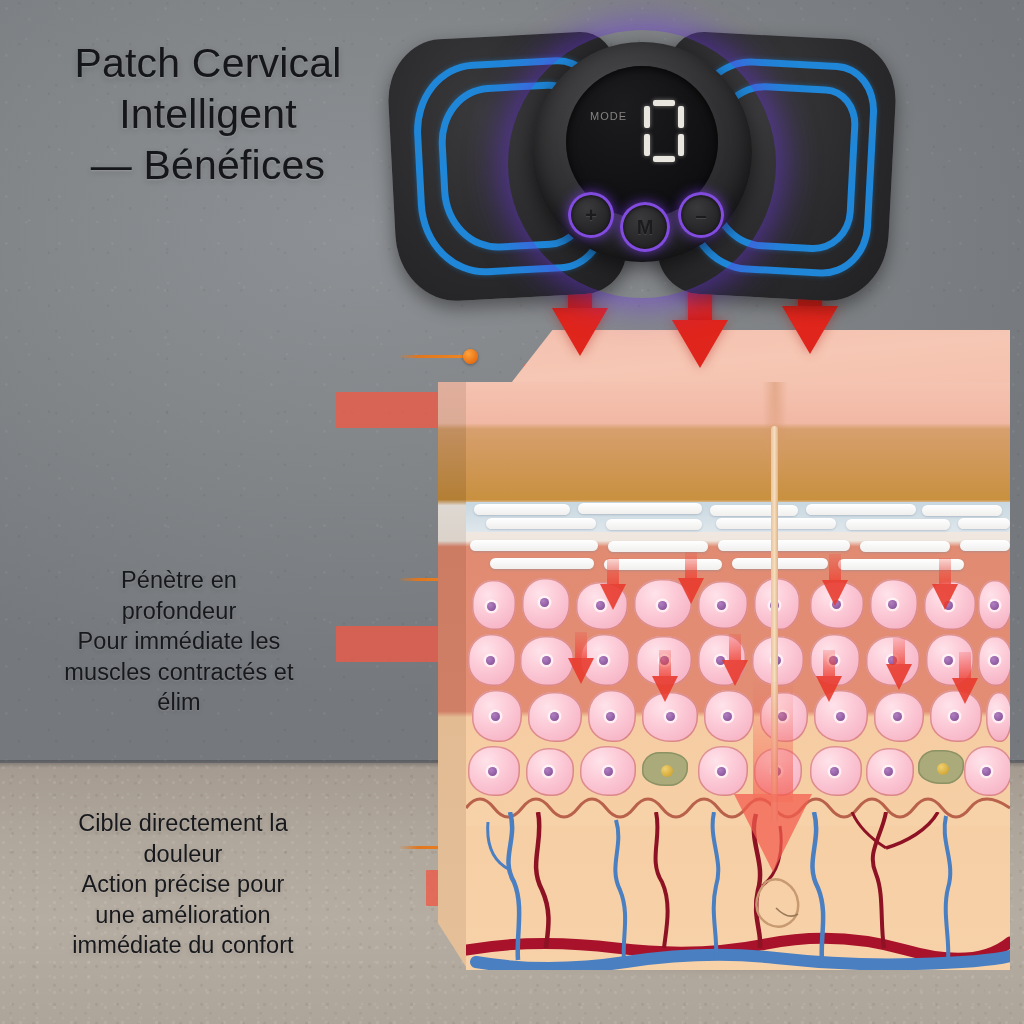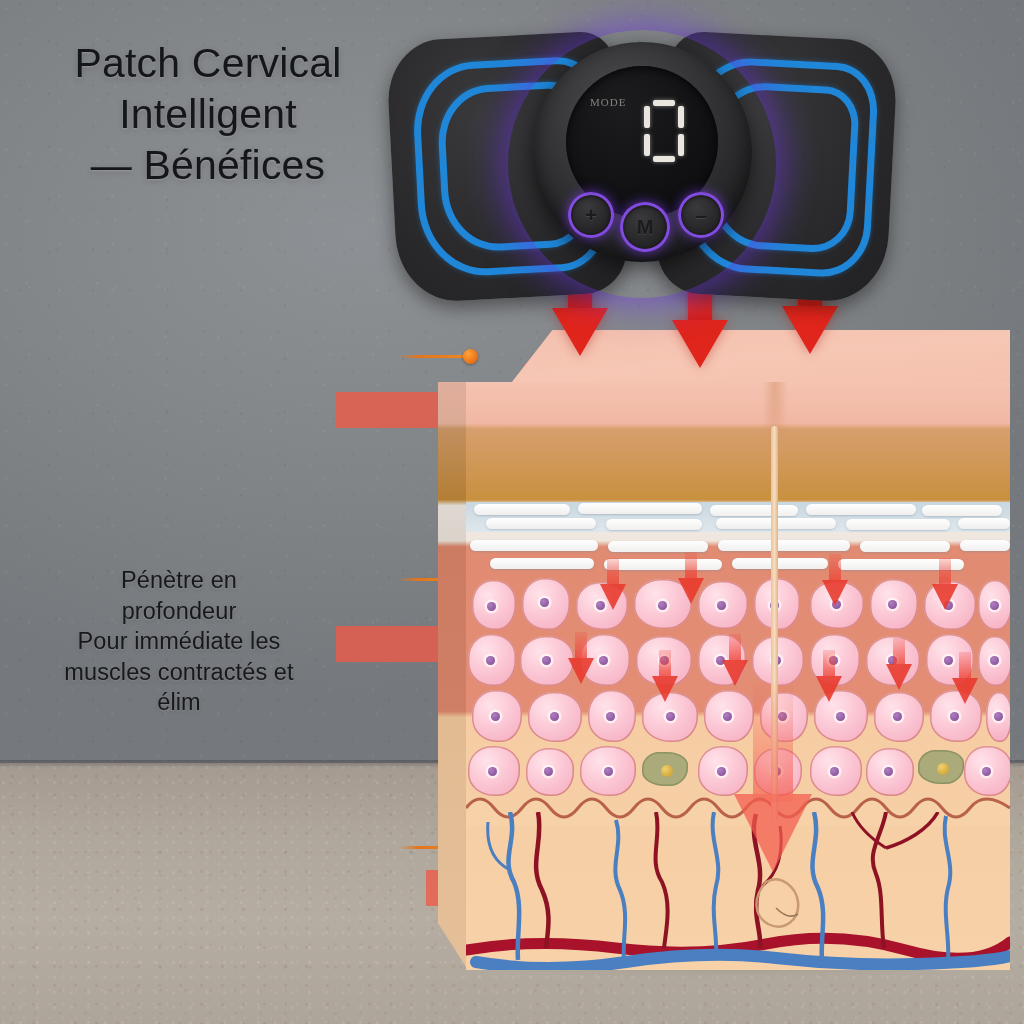--- a/index.html
+++ b/index.html
@@ -154,23 +154,23 @@
     background:radial-gradient(circle at 40% 28%, #4a4a4d 0%, #343436 42%, #232325 78%, #1a1a1c 100%);
     box-shadow:inset 0 -8px 22px rgba(0,0,0,.55), 0 6px 20px rgba(0,0,0,.5);
   }
   .screen {
     position:absolute; left:50%; top:24px; transform:translateX(-50%);
     width:152px; height:152px; border-radius:50%;
     background:radial-gradient(circle at 38% 26%, #1c1c1f 0%, #121214 55%, #0a0a0c 100%);
     box-shadow:inset 0 2px 10px rgba(0,0,0,.8);
   }
   .screen-mode {
-    position:absolute; left:24px; top:30px;
+    position:absolute; left:24px; top:44px;
     font-size:11px; letter-spacing:1px; color:#9c9a95; opacity:.82;
-    font-family:Liberation Serif, serif;
+    font-family:Liberation Sans, sans-serif;
   }
   .seg-digit {
     position:absolute; left:78px; top:34px; width:40px; height:62px;
   }
   .seg { position:absolute; background:#e9e6df; border-radius:2px; box-shadow:0 0 4px rgba(235,232,225,.5); }
   .seg-a { left:9px;  top:0;   width:22px; height:6px; }
   .seg-b { right:0;   top:6px; width:6px;  height:22px; }
   .seg-c { right:0;   top:34px;width:6px;  height:22px; }
   .seg-d { left:9px;  bottom:0;width:22px; height:6px; }
   .seg-e { left:0;    top:34px;width:6px;  height:22px; }
@@ -313,20 +313,25 @@
 
   <div class="title">Patch Cervical
 Intelligent
 — Bénéfices</div>
 
   <div class="benefit" id="benefit-2">Pénètre en
 profondeur
 Pour immédiate les
 muscles contractés et
 élim</div>
+  <div class="benefit" id="benefit-3">Cible directement la
+douleur
+Action précise pour
+une amélioration
+immédiate du confort</div>
 
   <div class="leader" style="left:398px; top:355px; width:68px;"></div>
   <div class="leader-dot" style="left:463px; top:349px;"></div>
 
   <div class="leader" style="left:398px; top:578px; width:68px;"></div>
   <div class="leader-dot" style="left:463px; top:572px;"></div>
 
   <div class="leader" style="left:398px; top:846px; width:68px;"></div>
   <div class="leader-dot" style="left:463px; top:840px;"></div>
 

